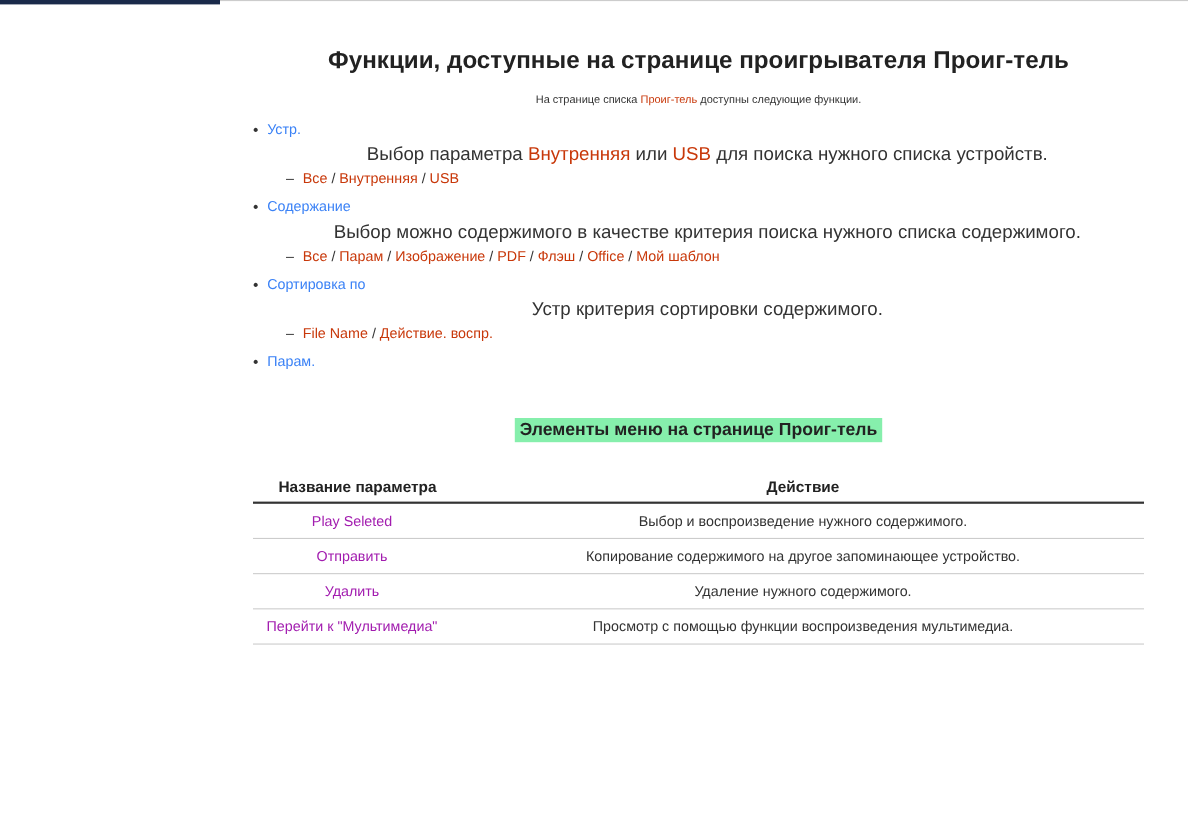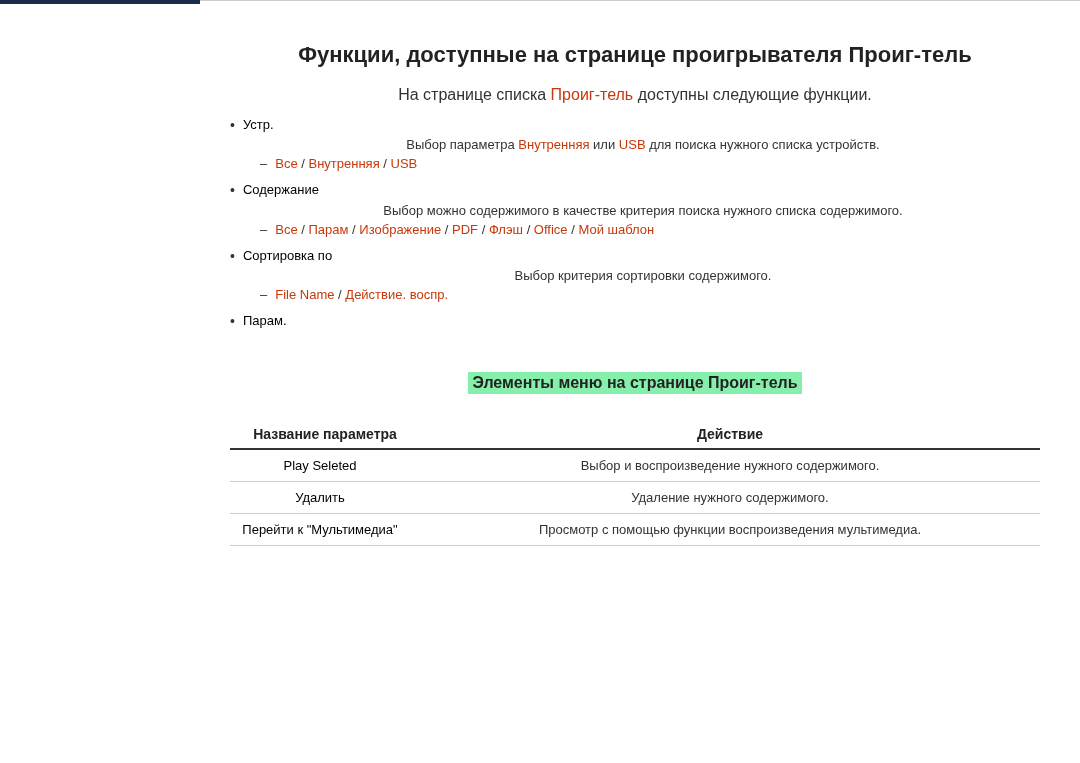--- a/index.html
+++ b/index.html
@@ -40,21 +40,21 @@
 
     .page-title {
       font-size: 22px;
       font-weight: bold;
       color: #222;
       margin-bottom: 16px;
       line-height: 1.3;
     }
 
     .intro-text {
-      font-size: 16px;
+      font-size: 10px;
       margin-bottom: 12px;
       color: #333;
     }
 
     .link-red {
       color: #c8380a;
       text-decoration: none;
     }
 
     .bullet-list {
@@ -75,30 +75,30 @@
     }
 
     .bullet-dot {
       color: #333;
       margin-right: 8px;
       font-size: 14px;
       line-height: 1.4;
     }
 
     .bullet-label {
-      color: #000000;
+      color: #3b82f6;
       font-weight: normal;
       line-height: 1.4;
     }
 
     .bullet-desc {
       margin-left: 16px;
       margin-top: 2px;
       color: #333;
-      font-size: 13px;
+      font-size: 17px;
     }
 
     .sub-bullet {
       margin-left: 30px;
       margin-top: 4px;
       display: flex;
       align-items: flex-start;
     }
 
     .sub-bullet-dash {
@@ -145,21 +145,21 @@
       border-bottom: 1px solid #ccc;
       padding: 8px 0;
       align-items: start;
     }
 
     .table-row:last-child {
       border-bottom: 1px solid #ccc;
     }
 
     .table-cell-name {
-      color: #000000;
+      color: #a21caf;
       font-size: 13px;
       padding-right: 10px;
     }
 
     .table-cell-action {
       color: #333;
       font-size: 13px;
     }
 
     .note-text {
@@ -224,21 +224,21 @@
           </span>
         </div>
       </li>
 
       <li>
         <div class="bullet-item">
           <span class="bullet-dot">•</span>
           <span class="bullet-label link-red">Сортировка по</span>
         </div>
         <div class="bullet-desc">
-          Выбор критерия сортировки содержимого.
+          Устр критерия сортировки содержимого.
         </div>
         <div class="sub-bullet">
           <span class="sub-bullet-dash">–</span>
           <span class="sub-bullet-content">
             <a href="#" class="link-red">File Name</a> / <a href="#" class="link-red">Действие. воспр.</a>
           </span>
         </div>
       </li>
 
       <li>
@@ -257,20 +257,24 @@
       <div class="table-header">
         <div class="table-header-cell">Название параметра</div>
         <div class="table-header-cell">Действие</div>
       </div>
 
       <div class="table-row">
         <div class="table-cell-name">Play Seleted</div>
         <div class="table-cell-action">Выбор и воспроизведение нужного содержимого.</div>
       </div>
 
+      <div class="table-row">
+        <div class="table-cell-name">Отправить</div>
+        <div class="table-cell-action">Копирование содержимого на другое запоминающее устройство.</div>
+      </div>
 
       <div class="table-row">
         <div class="table-cell-name">Удалить</div>
         <div class="table-cell-action">Удаление нужного содержимого.</div>
       </div>
 
       <div class="table-row">
         <div class="table-cell-name">Перейти к "Мультимедиа"</div>
         <div class="table-cell-action">Просмотр с помощью функции воспроизведения мультимедиа.</div>
       </div>

